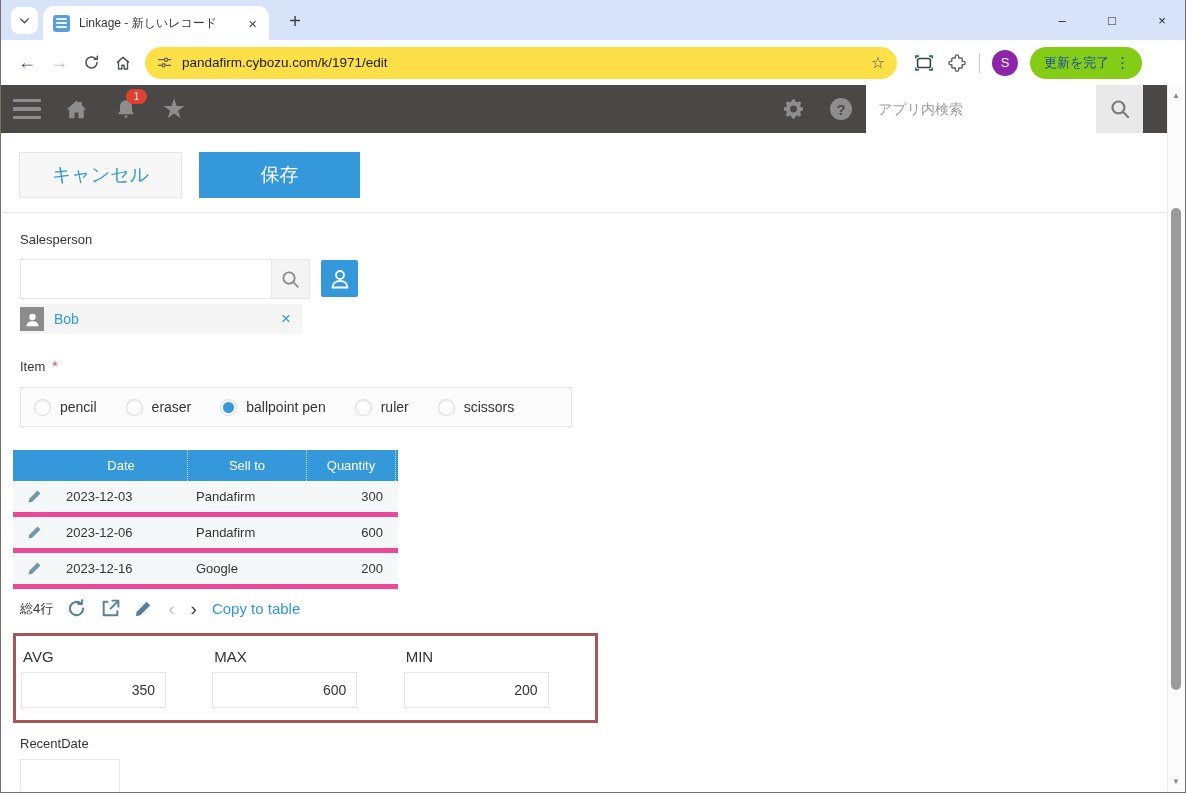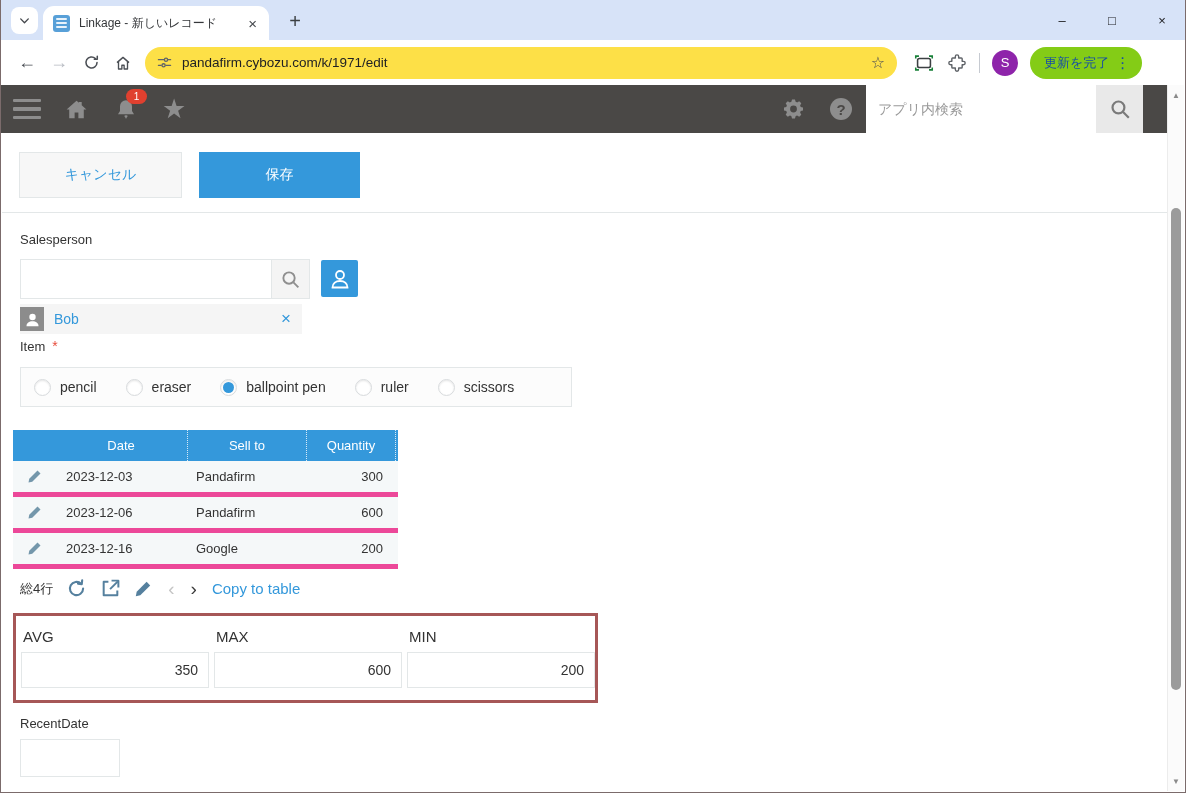--- a/index.html
+++ b/index.html
@@ -58,39 +58,39 @@
   .ksearch-btn{width:47px;background:#e9e9e9;display:flex;align-items:center;justify-content:center;color:#7a7a7a;}
   
   .scrollbar{position:absolute;top:85px;right:1px;bottom:1px;width:17px;background:#fbfbfb;border-left:1px solid #ececec;box-sizing:border-box;}
   .sb-arrow{position:absolute;left:0;width:16px;height:16px;color:#8a8a8a;font-size:8px;display:flex;
     align-items:center;justify-content:center;}
   .sb-up{top:2px;} .sb-down{bottom:2px;}
   .sb-thumb{position:absolute;left:3px;top:123px;width:10px;height:482px;background:#9b9b9b;border-radius:6px;}
   
   .content{position:absolute;top:133px;left:1px;right:18px;bottom:1px;background:#fff;overflow:hidden;}
   .btnbar{padding:19px 0 0 17px;display:flex;gap:17px;}
-  .btn{height:46px;display:flex;align-items:center;justify-content:center;font-size:14px;box-sizing:border-box;cursor:pointer;}
+  .btn{height:46px;display:flex;align-items:center;justify-content:center;font-size:19px;box-sizing:border-box;cursor:pointer;}
   .btn-cancel{width:163px;background:#f7f7f7;border:1px solid #e3e7e8;color:#3498db;}
   .btn-save{width:161px;background:#3498db;border:1px solid #3498db;color:#fff;}
   .divider{margin-top:14px;border-bottom:1px solid #e3e7e8;}
   .form{padding-left:18px;}
   .field-label{font-size:13px;color:#333;}
   .lbl-sales{margin-top:19px;}
   .lookup-row{margin-top:12px;display:flex;align-items:flex-start;}
   .lookup{display:flex;border:1px solid #e3e7e8;height:38px;box-sizing:content-box;background:#fff;}
   .lookup input{width:232px;border:none;outline:none;padding:0 9px;font-size:14px;color:#333;}
   .lookup-search{width:37px;background:#f4f4f4;border-left:1px solid #e3e7e8;display:flex;align-items:center;
     justify-content:center;color:#8f8f8f;}
   .user-add-btn{width:37px;height:37px;background:#3498db;margin-left:11px;margin-top:1px;display:flex;
     align-items:center;justify-content:center;border-radius:2px;}
   .user-chip{margin-top:5px;width:282px;height:30px;background:#f5f5f5;display:flex;align-items:center;}
   .chip-avatar{width:24px;height:24px;background:#8c8c8c;display:flex;align-items:center;justify-content:center;flex:none;}
   .chip-name{color:#3498db;font-size:14px;margin-left:10px;flex:1;}
   .chip-x{color:#3498db;font-size:17px;margin-right:11px;}
-  .item-label-row{margin-top:4px;display:flex;align-items:center;}
+  .item-label-row{margin-top:24px;display:flex;align-items:center;}
   .req{color:#e74c3c;margin-left:7px;font-size:14px;}
   .radio-box{margin-top:13px;width:552px;height:40px;border:1px solid #e3e7e8;background:#fcfcfc;
     display:flex;align-items:center;box-sizing:border-box;padding-left:13px;}
   .radio-opt{display:flex;align-items:center;margin-right:29px;}
   .radio{width:17px;height:17px;border-radius:50%;background:#fff;border:1px solid #d8dbdd;
     box-shadow:inset 0 1px 2px rgba(0,0,0,.10);box-sizing:border-box;flex:none;}
   .radio.sel{position:relative;}
   .radio.sel::after{content:'';position:absolute;left:2px;top:2px;width:11px;height:11px;border-radius:50%;background:#3498db;}
   .radio-label{font-size:14px;color:#333;margin-left:9px;}
   
@@ -111,21 +111,21 @@
   .tf-icon{color:#55809e;margin-left:13px;display:flex;align-items:center;}
   .chev{font-size:19px;margin-left:16px;line-height:1;}
   .chev-prev{color:#c4c4c4;}
   .chev-next{color:#3a3a3a;}
   .copy-link{color:#3498db;font-size:15px;margin-left:15px;cursor:pointer;}
   
   .stats-box{margin-top:14px;margin-left:-7px;width:585px;border:3px solid #a65757;box-sizing:border-box;
     padding:10px 0 12px 5px;display:flex;background:#fff;}
   .stat{width:175px;margin-right:18px;}
   .stat-label{font-size:15px;color:#333;margin:2px 0 7px 2px;}
-  .stat input{width:188px;height:36px;border:1px solid #e3e7e8;box-sizing:border-box;text-align:right;
+  .stat input{width:145px;height:36px;border:1px solid #e3e7e8;box-sizing:border-box;text-align:right;
     padding-right:10px;font-size:14px;color:#333;background:#fff;outline:none;}
   
   .bottom-row{margin-top:13px;display:flex;}
   .b-col .field-label{margin-bottom:8px;}
   .rd-col{width:100px;margin-right:19px;}
   .rd-col input{width:100px;height:38px;border:1px solid #e3e7e8;box-sizing:border-box;padding:0 8px;
     font-size:14px;color:#333;outline:none;}
   .total-col input{width:173px;height:38px;border:1px solid #d2d7d6;box-sizing:border-box;background:#dadedd;
     color:#98a2a1;text-align:right;padding-right:10px;font-size:14px;outline:none;}
 </style>

